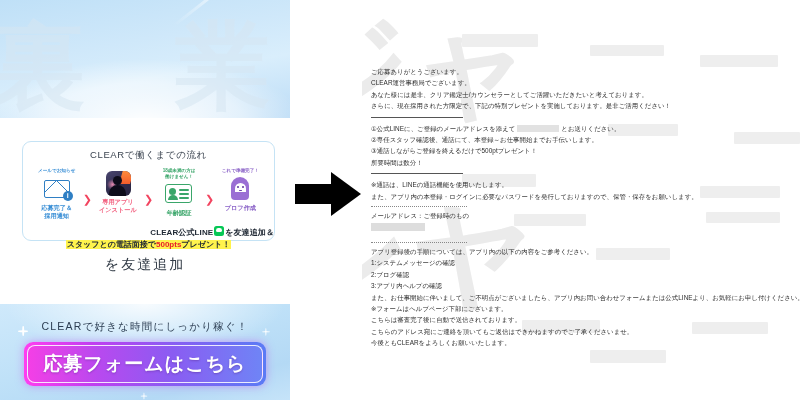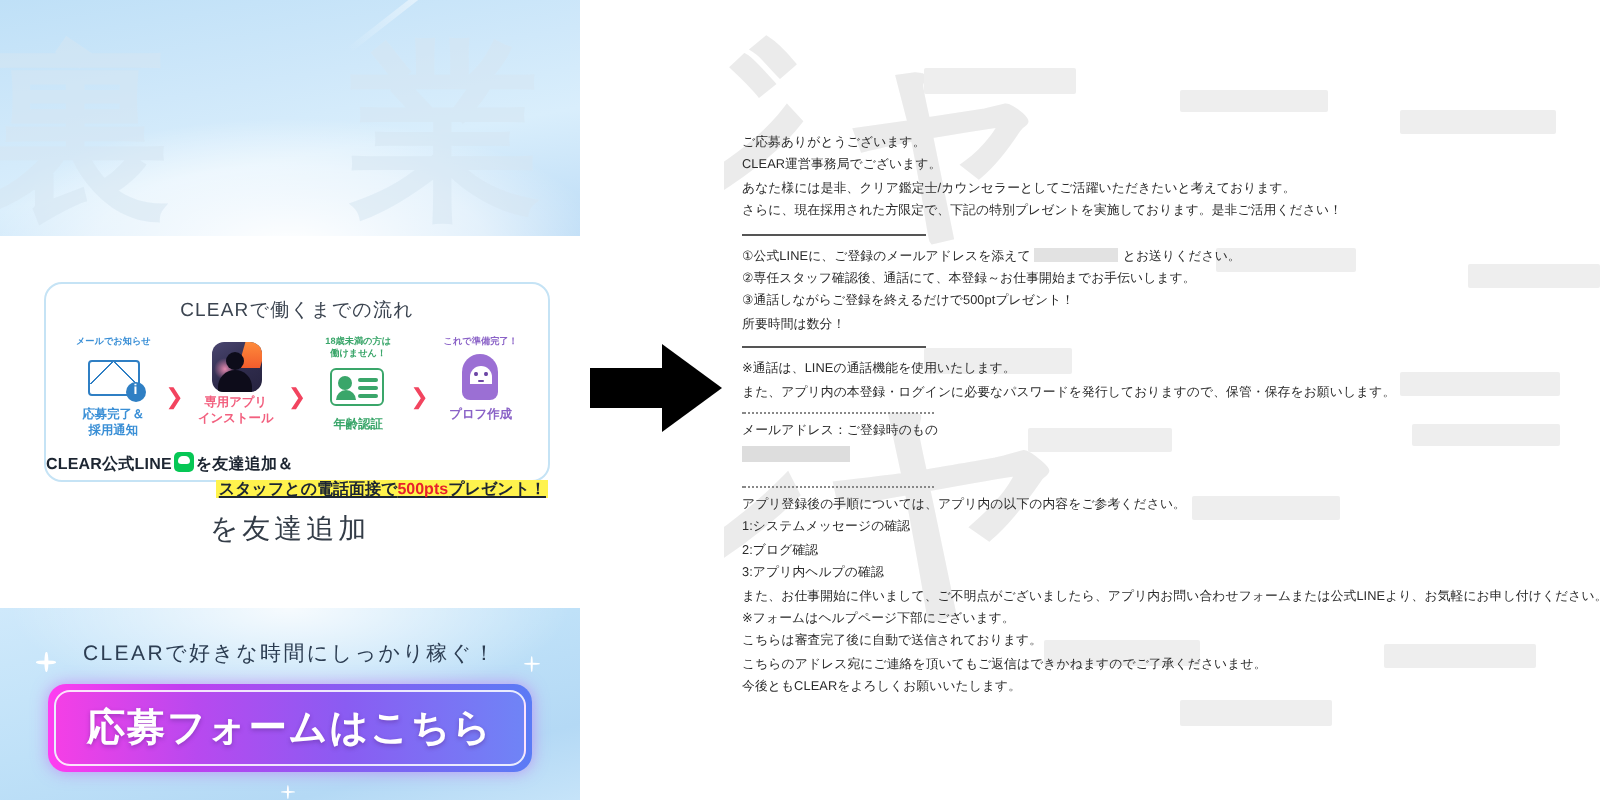--- a/index.html
+++ b/index.html
@@ -182,33 +182,33 @@
   }
   .ic-av::before{
     content:""; position:absolute; left:3.5px; top:6px; width:11px; height:9px;
     background:#fff; border-radius: 5.5px 5.5px 0 0;
   }
   .ic-av .eye { position:absolute; width:2px; height:2.6px; border-radius:50%; background:#6c46a5; top:9px;}
   .ic-av .e1 { left:5.5px; } .ic-av .e2 { left:10.5px; }
   .ic-av .mouth { position:absolute; left:7.5px; top:13px; width:3px; height:1.6px; border-radius:1px; background:#6c46a5;}
 
   .flow-note {
-    text-align: left; margin-top: 6px; font-size: 8px; font-weight: 700;
+    text-align: right; margin-top: 6px; font-size: 8px; font-weight: 700;
     color: #1d2632; letter-spacing: .1px;
   }
   .line-badge {
     display:inline-block; width:10px; height:10px; border-radius:2.5px;
     background:#06c755; position:relative; vertical-align:-1.5px; margin:0 1px;
   }
   .line-badge::after{
     content:""; position:absolute; left:2px; top:2.5px; width:6px; height:4px;
     background:#fff; border-radius:3px 3px 2px 2px;
   }
   .flow-note2 {
-    text-align:right; margin-top: 2px; font-size: 8px; font-weight:700; color:#1d2632;text-decoration:underline;
+    text-align:center; margin-top: 2px; font-size: 8px; font-weight:700; color:#1d2632;
   }
   .hl { background: #fff34d; padding: 0 1px; }
   .hl .pts { color: #e8202c; }
 
   .form-head {
     position:absolute; left:0; top:138px; width:290px; text-align:center;
     font-size: 14px; color:#333c47; letter-spacing: 2px;
   }
 
   

